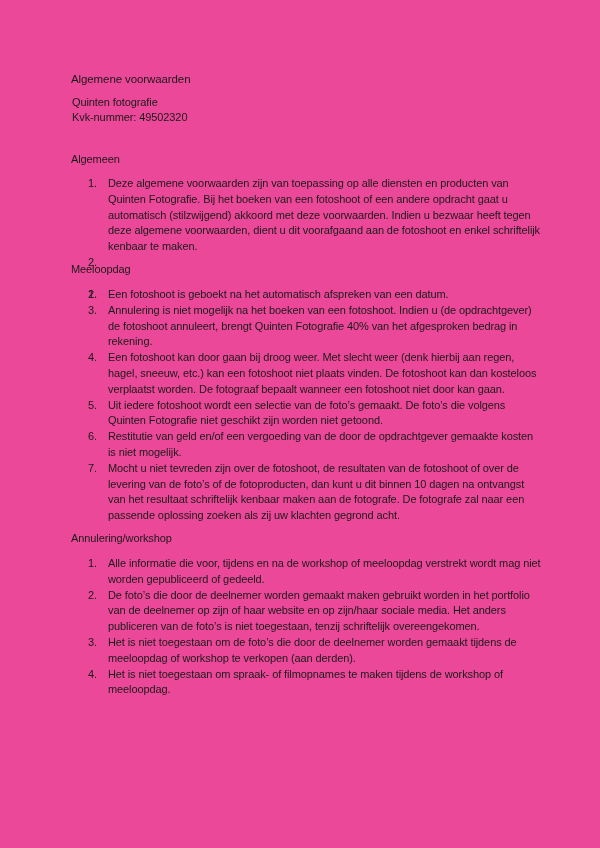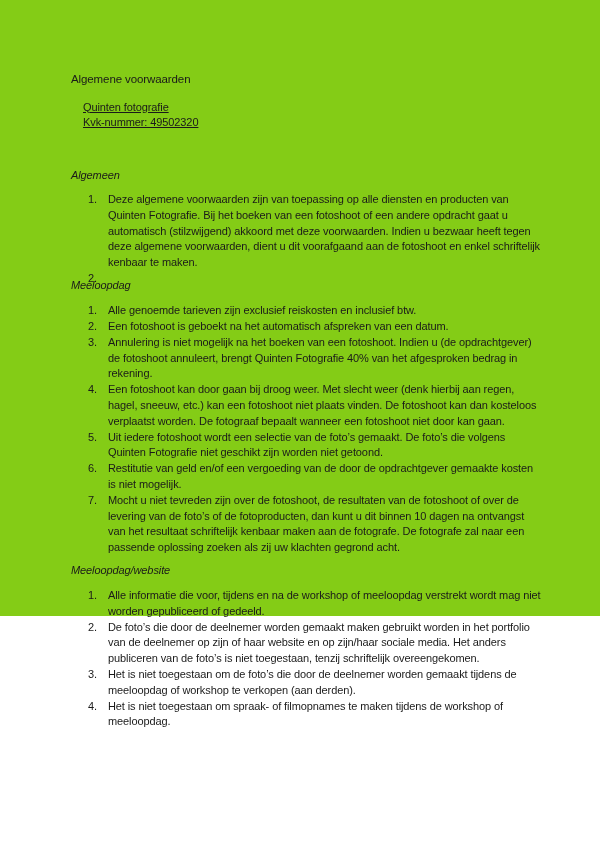--- a/index.html
+++ b/index.html
@@ -1,23 +1,23 @@
 <!DOCTYPE html>
 <html><head>
 <meta charset="utf-8">
 <style>
   html, body { margin: 0; padding: 0; background: #ffffff; }
   body { width: 600px; height: 848px; overflow: hidden; position: relative;
          font-family: "Liberation Sans", sans-serif; color: #1a1a1a; }
-  .page { position: absolute; left: 0; top: 0; width: 600px; height: 616px; background: #84cc16; }
+  .page { position: absolute; left: 0; top: 0; width: 600px; height: 848px; background: #ec4899; }
   .content { position: absolute; left: 71px; top: 72px; width: 470px; font-size: 11px; line-height: 15.6px; letter-spacing: -0.1px; }
   .title { margin: 0 0 7px 0; font-weight: normal; font-size: 11.5px; }
-  .company { margin: 12px; text-decoration: underline; }
+  .company { margin: 1px; }
   .company div { margin: 0; }
-  .section-heading { margin: 0; font-weight: normal; font-size: 11px; font-style: italic; }
+  .section-heading { margin: 0; font-weight: normal; font-size: 11px; }
   ol { margin: 9px 0 8px 0; padding: 0; list-style: none; }
   ol li { position: relative; padding-left: 37px; margin: 0 0 0.5px 0; }
   ol li .num { position: absolute; left: 17px; top: 0; }
   .gap-large { height: 25px; }
 </style>
 </head>
 <body>
 
 <div class="page">
   <div class="content">
@@ -32,32 +32,32 @@
       <h2 class="section-heading">Algemeen</h2>
       <ol>
         <li><span class="num">1.</span><span>Deze algemene voorwaarden zijn van toepassing op alle diensten en producten van Quinten Fotografie. Bij het boeken van een fotoshoot of een andere opdracht gaat u automatisch (stilzwijgend) akkoord met deze voorwaarden. Indien u bezwaar heeft tegen deze algemene voorwaarden, dient u dit voorafgaand aan de fotoshoot en enkel schriftelijk kenbaar te maken.</span></li>
         <li><span class="num">2.</span></li>
       </ol>
     </section>
 
     <section>
       <h2 class="section-heading">Meeloopdag</h2>
       <ol>
-        <li><span class="num">1.</span><span>Alle genoemde tarieven zijn exclusief reiskosten en inclusief btw.</span></li>
+        <li><span class="num">1.</span></li>
         <li><span class="num">2.</span><span>Een fotoshoot is geboekt na het automatisch afspreken van een datum.</span></li>
         <li><span class="num">3.</span><span>Annulering is niet mogelijk na het boeken van een fotoshoot. Indien u (de opdrachtgever) de fotoshoot annuleert, brengt Quinten Fotografie 40% van het afgesproken bedrag in rekening.</span></li>
         <li><span class="num">4.</span><span>Een fotoshoot kan door gaan bij droog weer. Met slecht weer (denk hierbij aan regen, hagel, sneeuw, etc.) kan een fotoshoot niet plaats vinden. De fotoshoot kan dan kosteloos verplaatst worden. De fotograaf bepaalt wanneer een fotoshoot niet door kan gaan.</span></li>
         <li><span class="num">5.</span><span>Uit iedere fotoshoot wordt een selectie van de foto’s gemaakt. De foto’s die volgens Quinten Fotografie niet geschikt zijn worden niet getoond.</span></li>
         <li><span class="num">6.</span><span>Restitutie van geld en/of een vergoeding van de door de opdrachtgever gemaakte kosten is niet mogelijk.</span></li>
         <li><span class="num">7.</span><span>Mocht u niet tevreden zijn over de fotoshoot, de resultaten van de fotoshoot of over de levering van de foto’s of de fotoproducten, dan kunt u dit binnen 10 dagen na ontvangst van het resultaat schriftelijk kenbaar maken aan de fotografe. De fotografe zal naar een passende oplossing zoeken als zij uw klachten gegrond acht.</span></li>
       </ol>
     </section>
 
     <section>
-      <h2 class="section-heading">Meeloopdag/website</h2>
+      <h2 class="section-heading">Annulering/workshop</h2>
       <ol>
         <li><span class="num">1.</span><span>Alle informatie die voor, tijdens en na de workshop of meeloopdag verstrekt wordt mag niet worden gepubliceerd of gedeeld.</span></li>
         <li><span class="num">2.</span><span>De foto’s die door de deelnemer worden gemaakt maken gebruikt worden in het portfolio van de deelnemer op zijn of haar website en op zijn/haar sociale media. Het anders publiceren van de foto’s is niet toegestaan, tenzij schriftelijk overeengekomen.</span></li>
         <li><span class="num">3.</span><span>Het is niet toegestaan om de foto’s die door de deelnemer worden gemaakt tijdens de meeloopdag of workshop te verkopen (aan derden).</span></li>
         <li><span class="num">4.</span><span>Het is niet toegestaan om spraak- of filmopnames te maken tijdens de workshop of meeloopdag.</span></li>
       </ol>
     </section>
   </div>
 </div>
 

